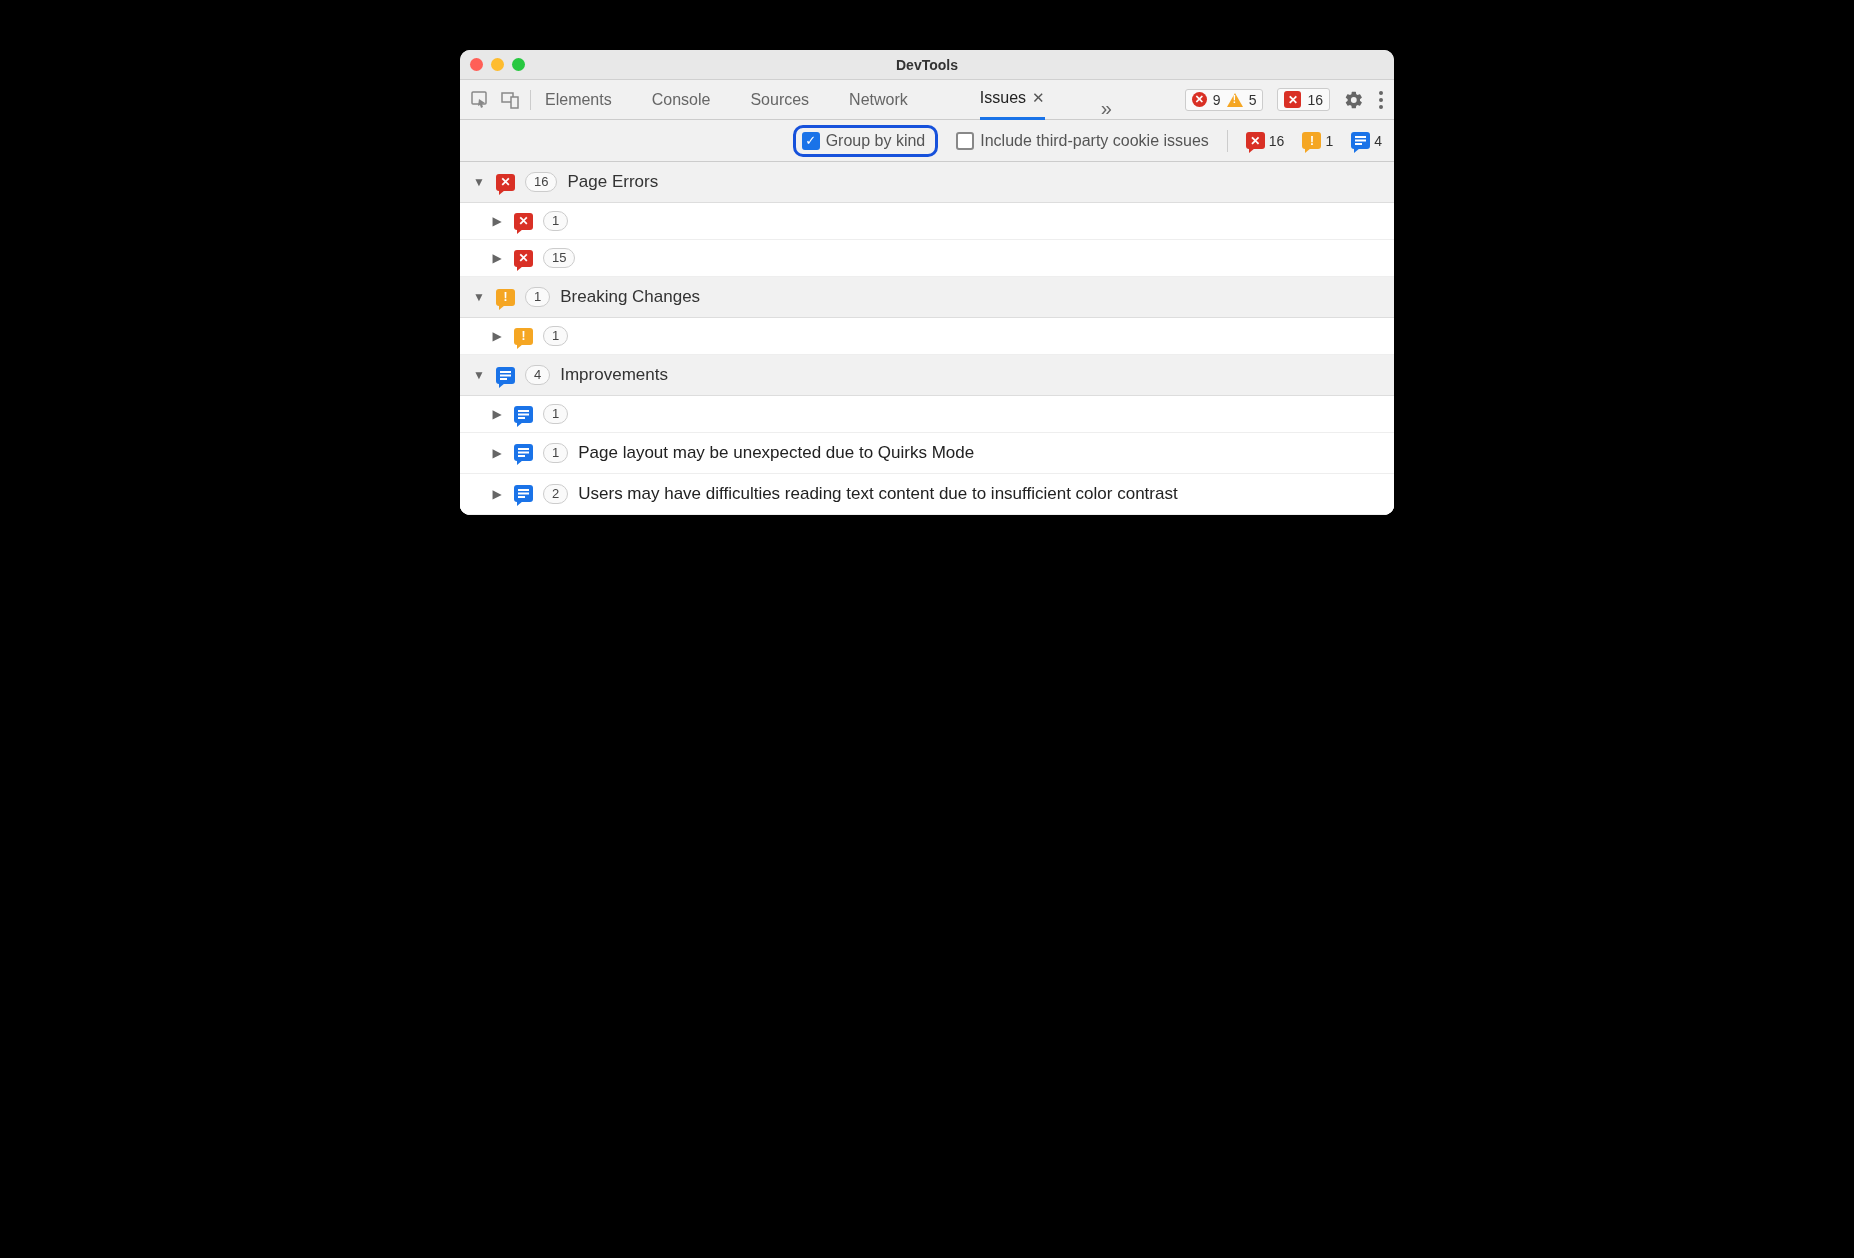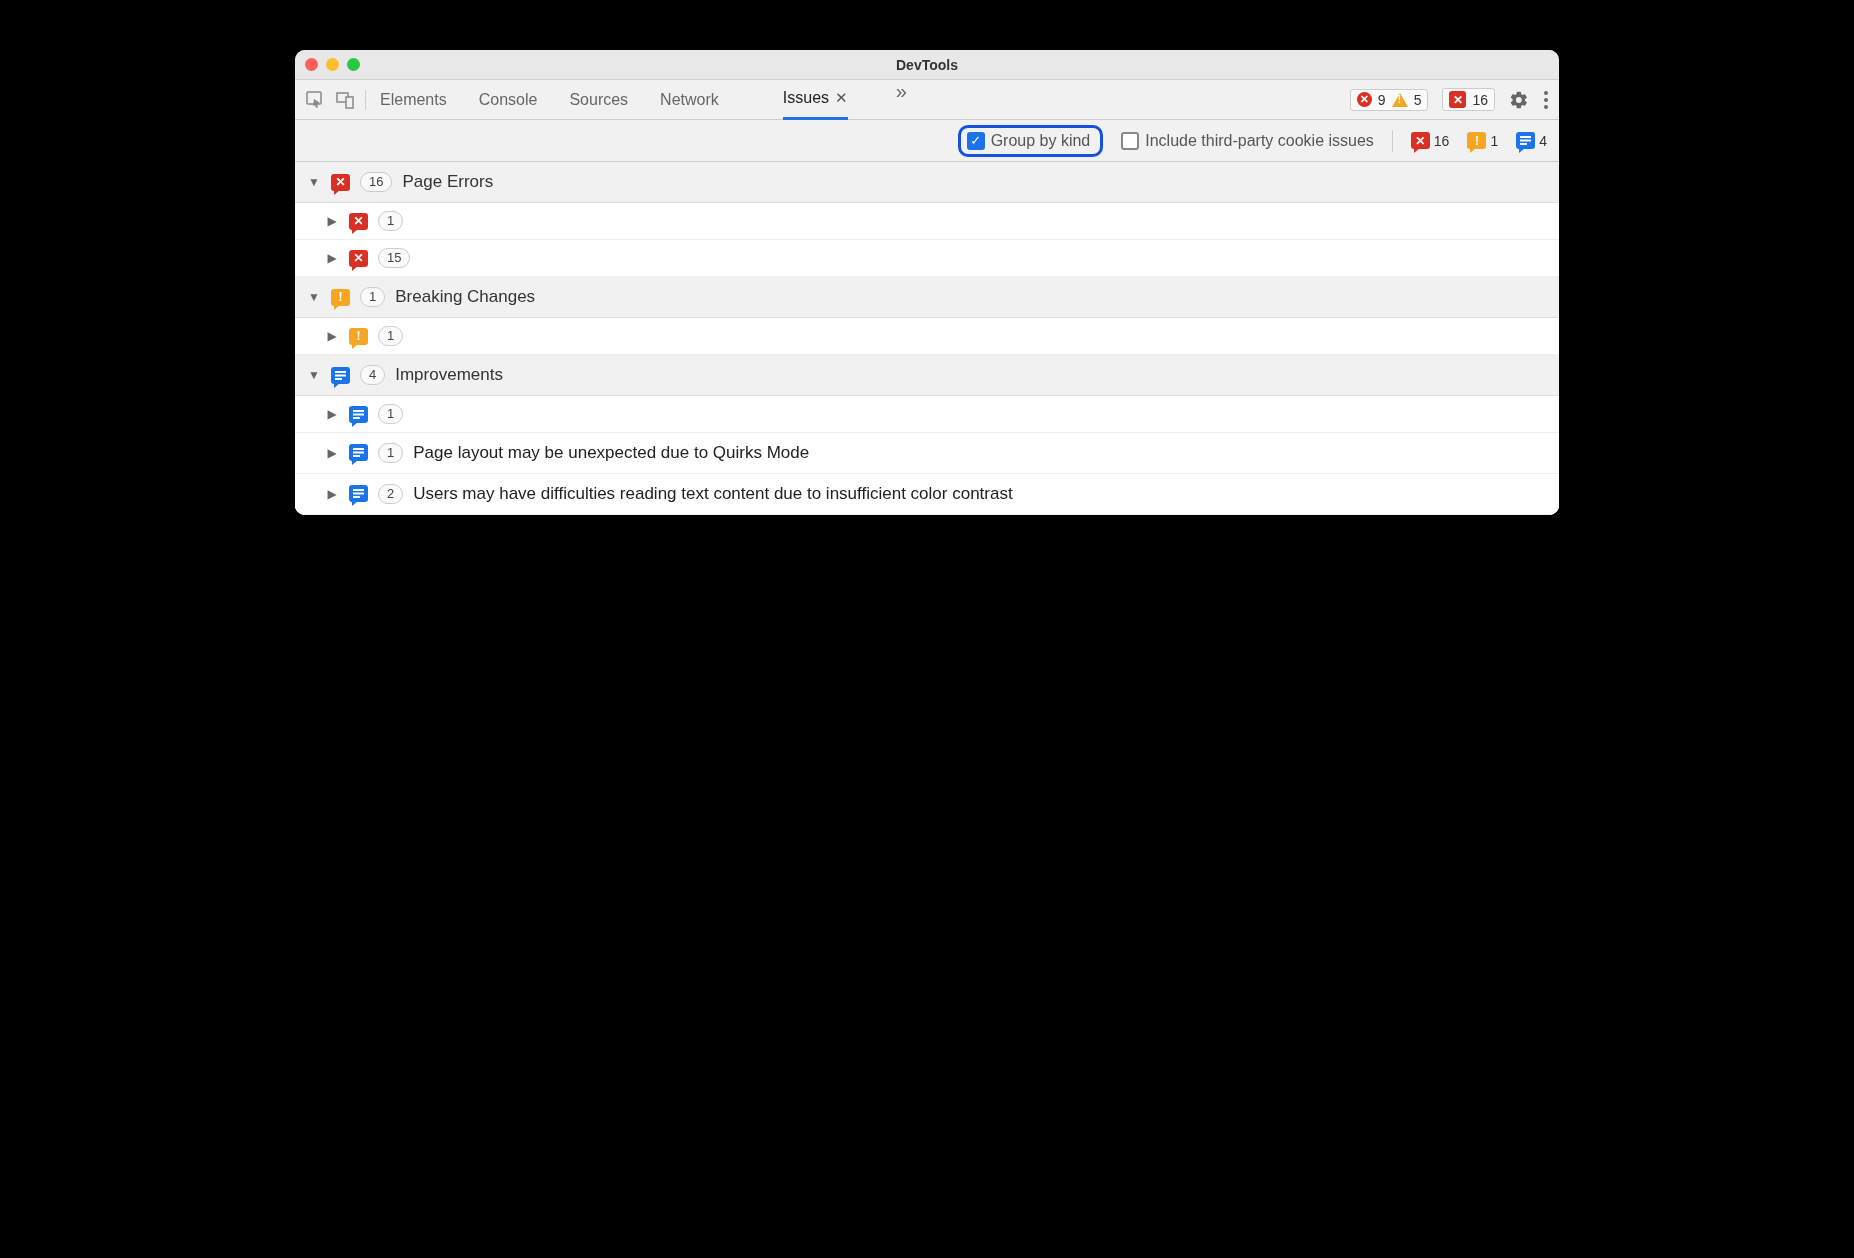--- a/index.html
+++ b/index.html
@@ -8,21 +8,21 @@
     background: #000;
     font-family: "Helvetica Neue", Arial, sans-serif;
     width: 1854px;
     height: 1258px;
     display: flex;
     align-items: flex-start;
     justify-content: center;
     padding-top: 50px;
   }
   .window {
-    width: 1264px;
+    width: 934px;
     background: #f1f1f1;
     border-radius: 10px;
     overflow: hidden;
     box-shadow: 0 20px 60px rgba(0,0,0,0.6);
   }
   .titlebar {
     height: 30px;
     background: #e8e8e8;
     display: flex;
     align-items: center;
@@ -45,21 +45,21 @@
     background: #f1f1f1;
     border-bottom: 1px solid #ccc;
     display: flex;
     align-items: center;
     padding: 0 10px;
     font-size: 16px;
     color: #555;
     gap: 4px;
   }
   .tool-icons { display: flex; align-items: center; gap: 10px; padding-right: 10px; border-right: 1px solid #ccc; margin-right: 10px; }
-  .tabs { display: flex; align-items: flex-start; gap: 32px; }
+  .tabs { display: flex; align-items: flex-end; gap: 40px; }
   .tab { color: #666; cursor: pointer; height: 40px; display: flex; align-items: center; }
   .tab.active { color: #222; border-bottom: 3px solid #1a73e8; font-weight: 400; margin-left: 32px; }
   .tab .close { margin-left: 6px; font-size: 15px; color: #555; }
   .overflow { color: #666; font-size: 20px; margin-left: 16px; }
   .spacer { flex: 1; }
   .badge-group { display: flex; align-items: center; gap: 6px; border: 1px solid #ccc; border-radius: 3px; padding: 2px 6px; background: #fafafa; }
   .circ { width: 15px; height: 15px; border-radius: 50%; display: inline-flex; align-items: center; justify-content: center; color: #fff; font-size: 11px; font-weight: bold; }
   .circ.err { background: #d93025; }
   .tri { width: 0; height: 0; border-left: 8px solid transparent; border-right: 8px solid transparent; border-bottom: 14px solid #f5a623; position: relative; display: inline-block; }
   .tri::after { content: "!"; position: absolute; top: 1px; left: -2px; font-size: 10px; color: #fff; font-weight: bold; }

